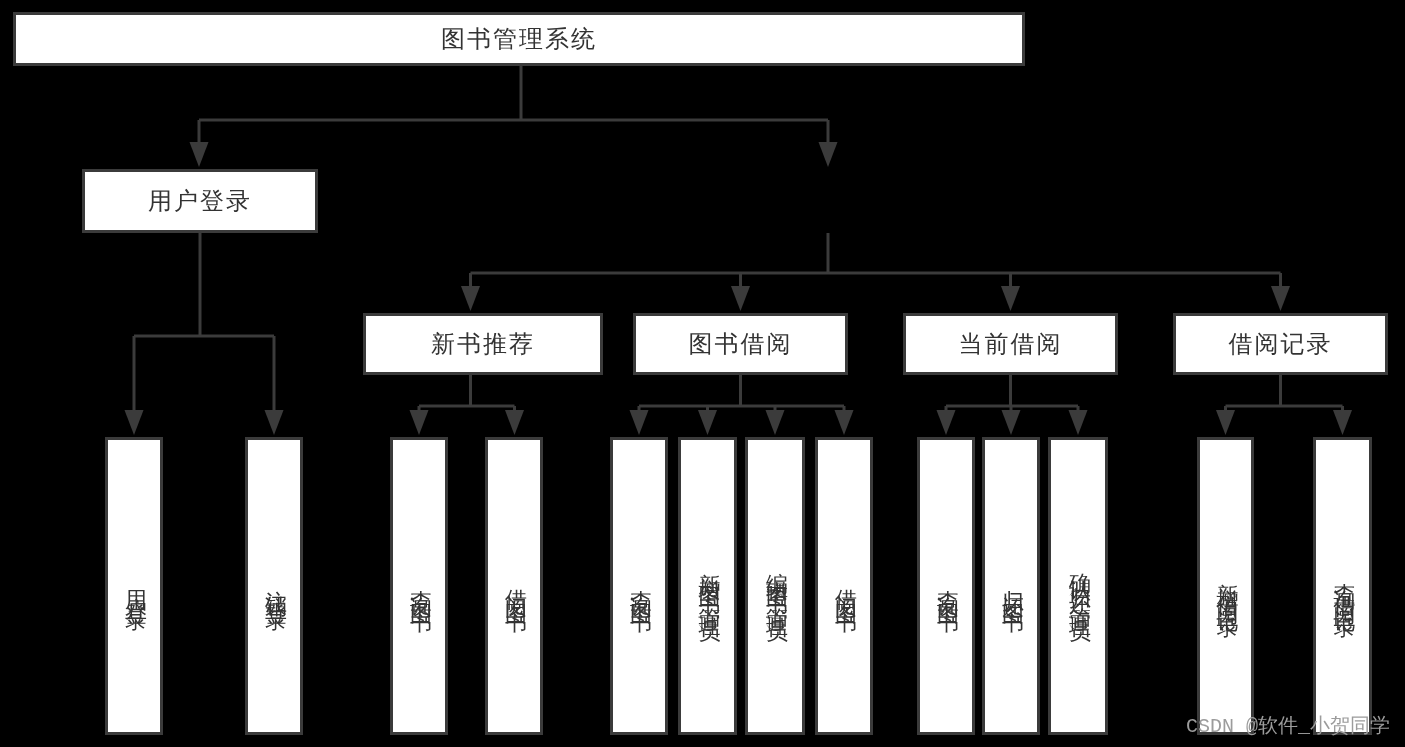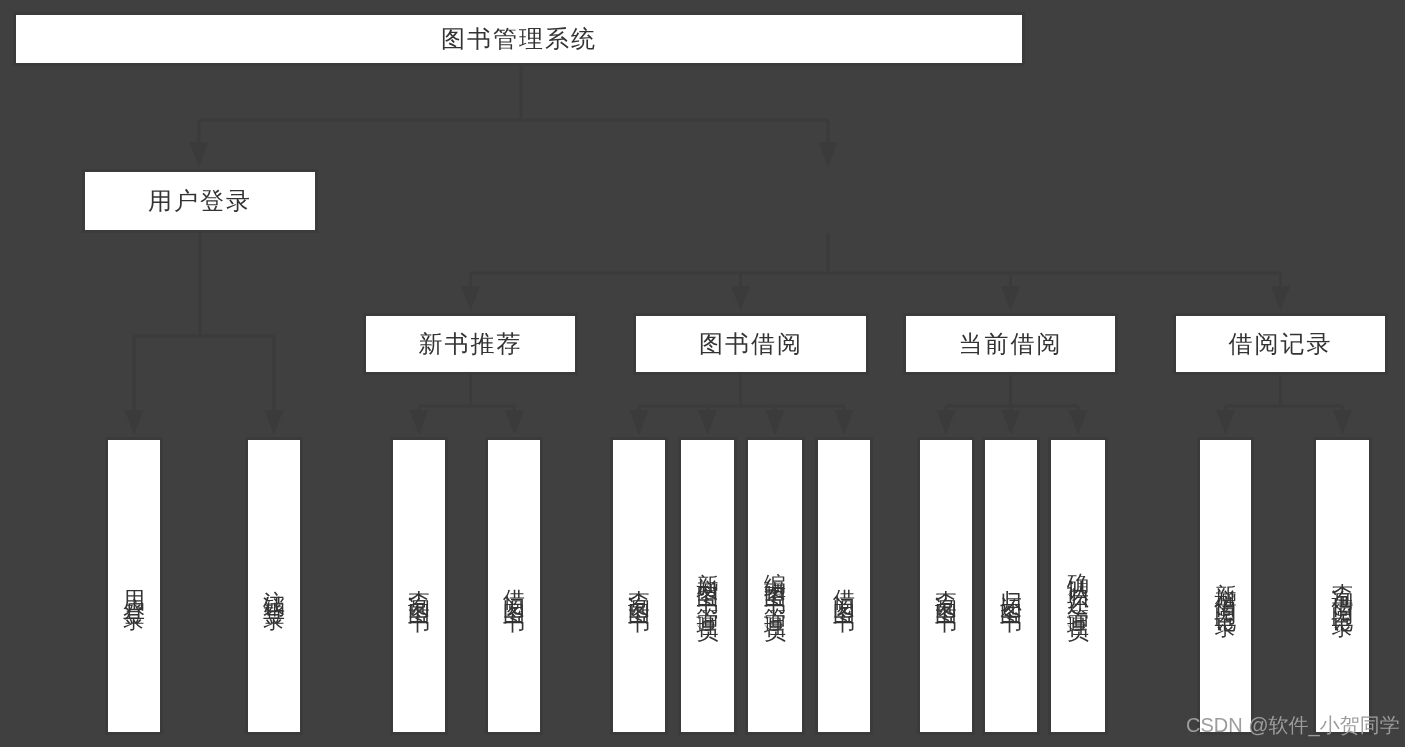--- a/index.html
+++ b/index.html
@@ -5,22 +5,23 @@
   html, body {
     margin: 0;
     padding: 0;
     background: #ffffff;
     font-family: "Liberation Sans", sans-serif;
   }
   #canvas {
     position: relative;
     width: 1405px;
     height: 747px;
-    background: #404040;
+    background: #000000;
     overflow: hidden;
+    font-family: Liberation Mono, monospace;
   }
   #connectors {
     position: absolute;
     left: 0;
     top: 0;
     width: 1405px;
     height: 747px;
     pointer-events: none;
   }
   .hbox {
@@ -104,24 +105,24 @@
   </svg>
 
   <div class="hbox" style="left:13px; top:12px; width:1012px; height:54px">
     <span>图书管理系统</span>
   </div>
 
   <div class="hbox" style="left:82px; top:169px; width:236px; height:64px">
     <span>用户登录</span>
   </div>
 
-  <div class="hbox" style="left:363px; top:313px; width:215px; height:62px">
+  <div class="hbox" style="left:363px; top:313px; width:240px; height:62px">
     <span>新书推荐</span>
   </div>
-  <div class="hbox" style="left:633px; top:313px; width:236px; height:62px">
+  <div class="hbox" style="left:633px; top:313px; width:215px; height:62px">
     <span>图书借阅</span>
   </div>
   <div class="hbox" style="left:903px; top:313px; width:215px; height:62px">
     <span>当前借阅</span>
   </div>
   <div class="hbox" style="left:1173px; top:313px; width:215px; height:62px">
     <span>借阅记录</span>
   </div>
 
   <div class="vbox" style="left:105px; top:437px; width:58px; height:298px">

